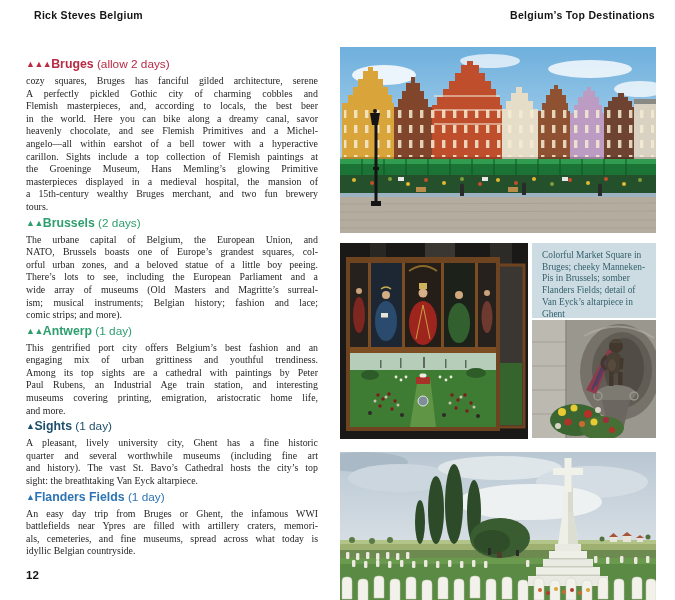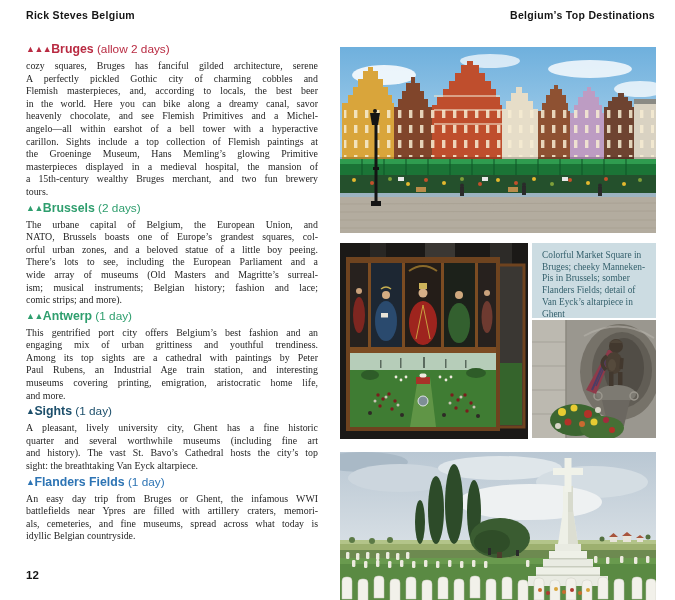--- a/index.html
+++ b/index.html
@@ -1,24 +1,24 @@
 <!DOCTYPE html>
 <html><head>
 <meta charset="utf-8">
 <style>
   html,body{margin:0;padding:0;background:#ffffff;}
   .page{position:relative;width:675px;height:600px;background:#ffffff;overflow:hidden;
         font-family:"Liberation Sans",sans-serif;}
   
   .runhead{position:absolute;top:9px;font-size:10.5px;font-weight:bold;color:#151515;
            letter-spacing:.3px;}
-  .runhead.left{left:26px;}
+  .runhead.left{left:34px;}
   .runhead.right{right:20px;text-align:center;}
   
-  .destinations{position:absolute;left:26px;top:42px;width:292px;}
+  .destinations{position:absolute;left:26px;top:57px;width:292px;}
   .destination + .destination{margin-top:2px;}
   .dest-heading{margin:0 0 2px 0;font-size:12.3px;font-weight:bold;line-height:15px;}
   .dest-heading .tri{font-size:9px;letter-spacing:-.5px;position:relative;top:-1px;}
   .dest-heading .dur{font-weight:normal;font-size:11.8px;}
   .dest-body{font-family:"Liberation Serif",serif;font-size:9.9px;line-height:12.6px;
              color:#1f1f1f;}
   .body-line{text-align:justify;text-align-last:justify;}
   .body-line.last{text-align-last:left;}
   .page-number{position:absolute;left:26px;top:569px;font-size:11.5px;font-weight:bold;color:#151515;}
   

